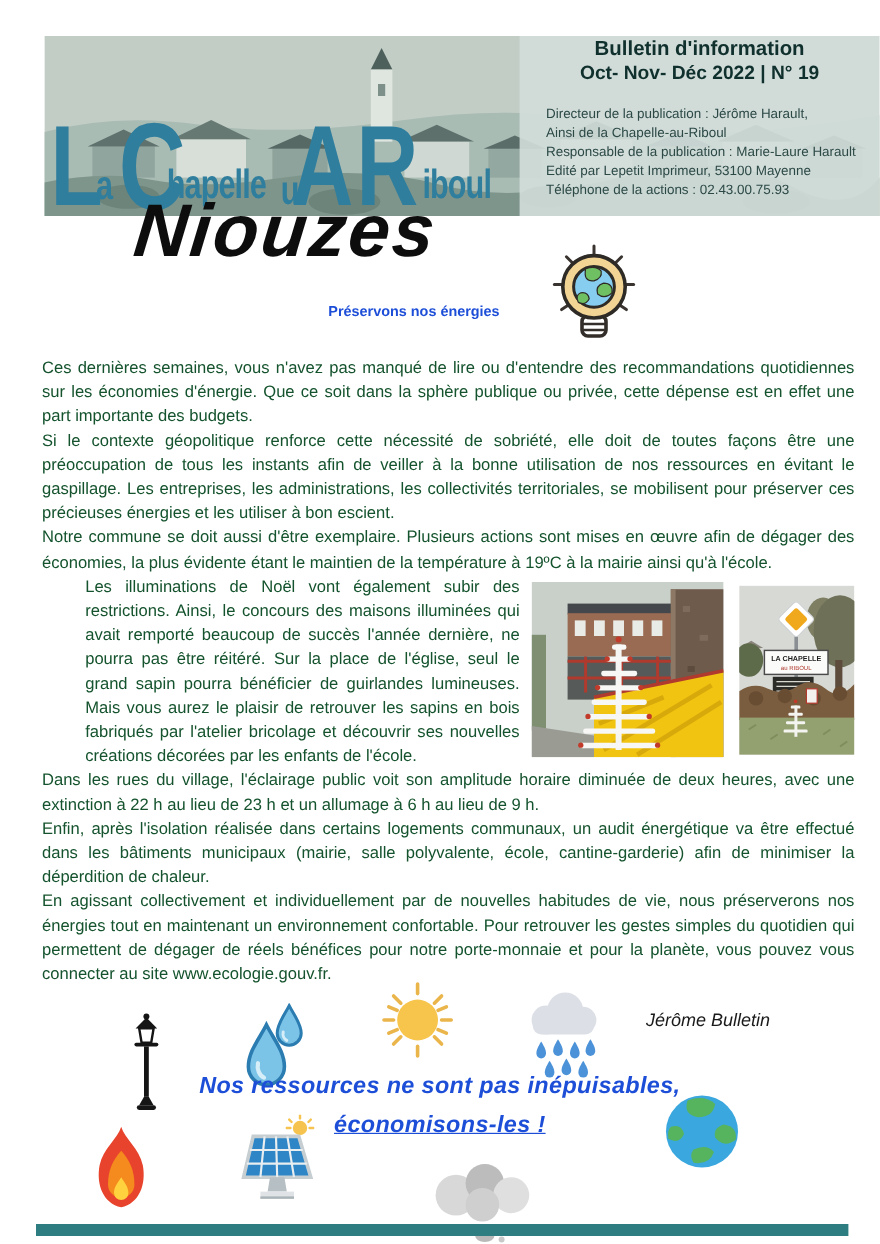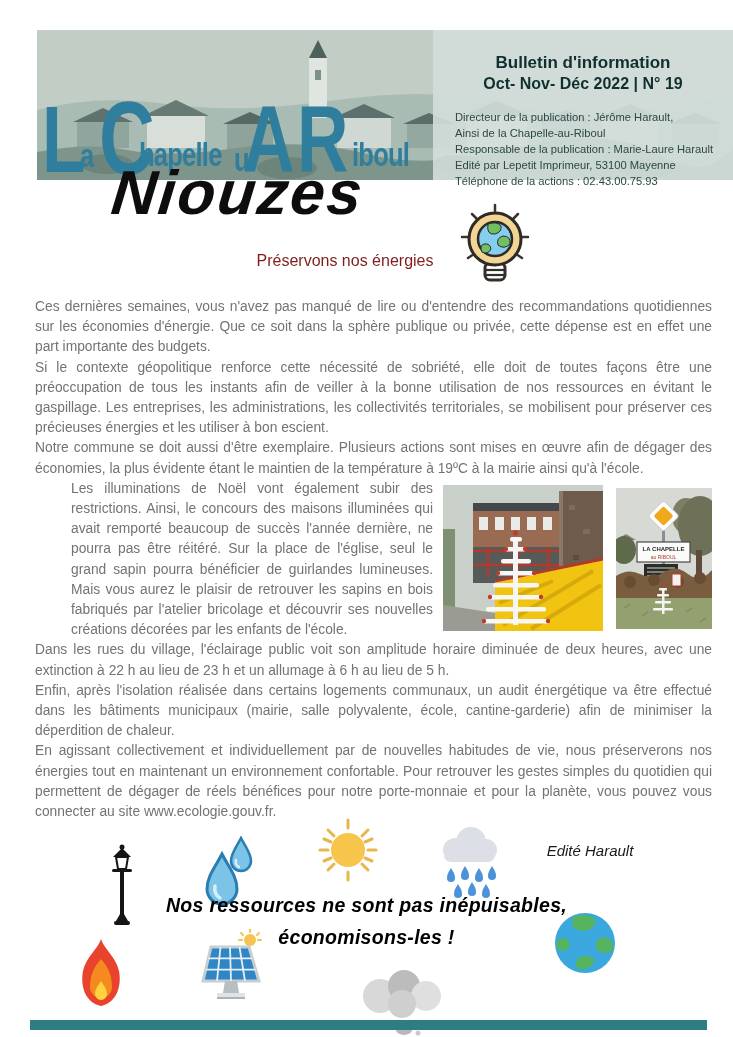--- a/index.html
+++ b/index.html
@@ -5,66 +5,66 @@
   html,body { margin:0; padding:0; }
   body {
     width:733px; height:1037px; position:relative; overflow:hidden;
     background:#ffffff; font-family:"Liberation Sans", sans-serif;
   }
   
   .banner { position:absolute; left:37px; top:30px; width:696px; height:150px; }
   .banner svg { position:absolute; left:0; top:0; width:100%; height:100%; display:block; }
   .info-box {
     position:absolute; right:0; top:0; width:300px; height:150px; box-sizing:border-box;
-    background:rgba(211,222,218,0.90); padding:22px 10px 0 10px; color:#10302d;
+    background:rgba(211,222,218,0.90); padding:0 10px 0 10px; color:#10302d;
   }
   .info-title { font-size:17px; font-weight:bold; text-align:center; line-height:1.3; }
   .info-issue { font-size:16px; font-weight:bold; text-align:center; line-height:1.3; margin-bottom:14px; }
   .info-line  { font-size:11.2px; line-height:1.44; color:#2c4946;margin-left:12px; }
   
   .logo-letter { position:absolute; color:#2f7e9d; font-weight:bold; line-height:1;
                  transform:scaleX(0.75); transform-origin:left bottom; white-space:nowrap; }
   .lg-big   { font-size:95px; }
   .lg-huge  { font-size:103px; }
   .lg-small { font-size:34px; letter-spacing:-1px; }
   .logo-script {
     position:absolute; left:112px; top:162px; color:#0d0d0d;
     font-size:62px; font-weight:bold; font-style:italic; line-height:1;
     letter-spacing:2px; transform:skewX(-6deg); white-space:nowrap;
   }
   
   .bulb { position:absolute; left:455px; top:203px; }
   .article-heading {
     position:absolute; left:170px; top:252px; width:350px; text-align:center;
-    color:#7f1d1d; font-size:16px; font-weight:normal;
+    color:#1d4ed8; font-size:12px; font-weight:bold;
   }
   
   .article {
     position:absolute; left:35px; top:297px; width:677px;
-    font-size:13.8px; line-height:20.2px; color:#737373; text-align:justify;
+    font-size:13.8px; line-height:20.2px; color:#14532d; text-align:justify;
   }
   .article p { margin:0; }
   .para-row { display:flex; gap:10px; }
   .para-row .para-text { flex:1;margin-left:36px; }
   .photos { width:269px; display:flex; gap:13px; align-items:flex-start; padding-top:6px; }
   .photos svg { display:block; }
   .photo2 { margin-top:3px; }
   
   .bottom { position:absolute; left:0; top:810px; width:733px; height:227px; }
   .bottom .ic { position:absolute; }
   .signature {
     position:absolute; left:505px; top:32px; width:170px; text-align:center;
     font-style:italic; font-size:15px; color:#1a1a1a;
   }
   .slogan {
     position:absolute; left:0; width:733px; text-align:center;
-    color:#000000; font-size:19.5px; font-weight:bold; font-style:italic; letter-spacing:0.3px;
+    color:#1d4ed8; font-size:19.5px; font-weight:bold; font-style:italic; letter-spacing:0.3px;
   }
   .slogan1 { top:84px; }
-  .slogan2 { top:116px; }
+  .slogan2 { top:116px;text-decoration:underline; }
   .footer-bar { position:absolute; left:30px; top:1020px; width:677px; height:10px; background:#2e7d80; }
 </style>
 </head>
 <body>
 
 <div class="banner">
   <svg viewBox="0 0 696 150" preserveAspectRatio="none">
     <rect width="696" height="150" fill="#c2cdc6"></rect>
     <path d="M0,80 Q60,64 130,74 T300,70 T470,74 T696,66 L696,150 0,150Z" fill="#a9bcb4"></path>
     <rect x="40" y="92" width="52" height="26" fill="#90a59d"></rect>
@@ -242,21 +242,21 @@
         <g fill="#f4f4f1">
           <rect x="37" y="120" width="20" height="2.5" rx="1"></rect>
             <rect x="39" y="113" width="16" height="2.5" rx="1"></rect>
           <rect x="41" y="106" width="12" height="2.5" rx="1"></rect>
             <rect x="43" y="100" width="8" height="2.5" rx="1"></rect>
         </g>
         <circle cx="47" cy="96.5" r="1.5" fill="#c13a2a"></circle>
       </svg>
     </aside>
   </div>
-  <p>Dans les rues du village, l'éclairage public voit son amplitude horaire diminuée de deux heures, avec une extinction à 22 h au lieu de 23 h et un allumage à 6 h au lieu de 5 h.</p>
+  <p>Dans les rues du village, l'éclairage public voit son amplitude horaire diminuée de deux heures, avec une extinction à 22 h au lieu de 23 h et un allumage à 6 h au lieu de 9 h.</p>
   <p>Enfin, après l'isolation réalisée dans certains logements communaux, un audit énergétique va être effectué dans les bâtiments municipaux (mairie, salle polyvalente, école, cantine-garderie) afin de minimiser la déperdition de chaleur.</p>
   <p>En agissant collectivement et individuellement par de nouvelles habitudes de vie, nous préserverons nos énergies tout en maintenant un environnement confortable. Pour retrouver les gestes simples du quotidien qui permettent de dégager de réels bénéfices pour notre porte-monnaie et pour la planète, vous pouvez vous connecter au site www.ecologie.gouv.fr.</p>
 </div>
 
 <div class="bottom">
 
   <svg class="ic" style="left:108px; top:33px;" width="28" height="82" viewBox="0 0 28 82">
     <g fill="#151515">
       <circle cx="14" cy="4" r="2.5"></circle>
       <polygon points="5,14 23,14 14,5"></polygon>
@@ -304,21 +304,21 @@
       <path transform="translate(15,46)" d="M0,0 c-3,5 -4,7 -4,10 a4,4 0 0 0 8,0 c0,-3 -1,-5 -4,-10z"></path>
       <path transform="translate(29,44)" d="M0,0 c-3,5 -4,7 -4,10 a4,4 0 0 0 8,0 c0,-3 -1,-5 -4,-10z"></path>
       <path transform="translate(43,46)" d="M0,0 c-3,5 -4,7 -4,10 a4,4 0 0 0 8,0 c0,-3 -1,-5 -4,-10z"></path>
       <path transform="translate(56,44)" d="M0,0 c-3,5 -4,7 -4,10 a4,4 0 0 0 8,0 c0,-3 -1,-5 -4,-10z"></path>
       <path transform="translate(22,62)" d="M0,0 c-3,5 -4,7 -4,10 a4,4 0 0 0 8,0 c0,-3 -1,-5 -4,-10z"></path>
       <path transform="translate(36,60)" d="M0,0 c-3,5 -4,7 -4,10 a4,4 0 0 0 8,0 c0,-3 -1,-5 -4,-10z"></path>
       <path transform="translate(50,62)" d="M0,0 c-3,5 -4,7 -4,10 a4,4 0 0 0 8,0 c0,-3 -1,-5 -4,-10z"></path>
     </g>
   </svg>
 
-  <div class="signature">Edité Harault</div>
+  <div class="signature">Jérôme Bulletin</div>
 
   <div class="slogan slogan1">Nos ressources ne sont pas inépuisables,</div>
   <div class="slogan slogan2">économisons-les !</div>
 
   <svg class="ic" style="left:78px; top:127px;" width="46" height="74" viewBox="0 0 46 74">
     <path d="M23,2 C26,12 38,20 41,34 C44,50 38,66 23,69 C8,66 2,50 5,34 C8,20 20,12 23,2 Z" fill="#e8432c"></path>
     <path d="M23,22 C30,30 34,38 34,50 a11,11 0 0 1 -22,0 C12,38 16,30 23,22 Z" fill="#f58a1e"></path>
     <path d="M23,44 C26,49 29,52 29,57 a6,6 0 0 1 -12,0 C17,52 20,49 23,44 Z" fill="#ffd23e"></path>
   </svg>
 

